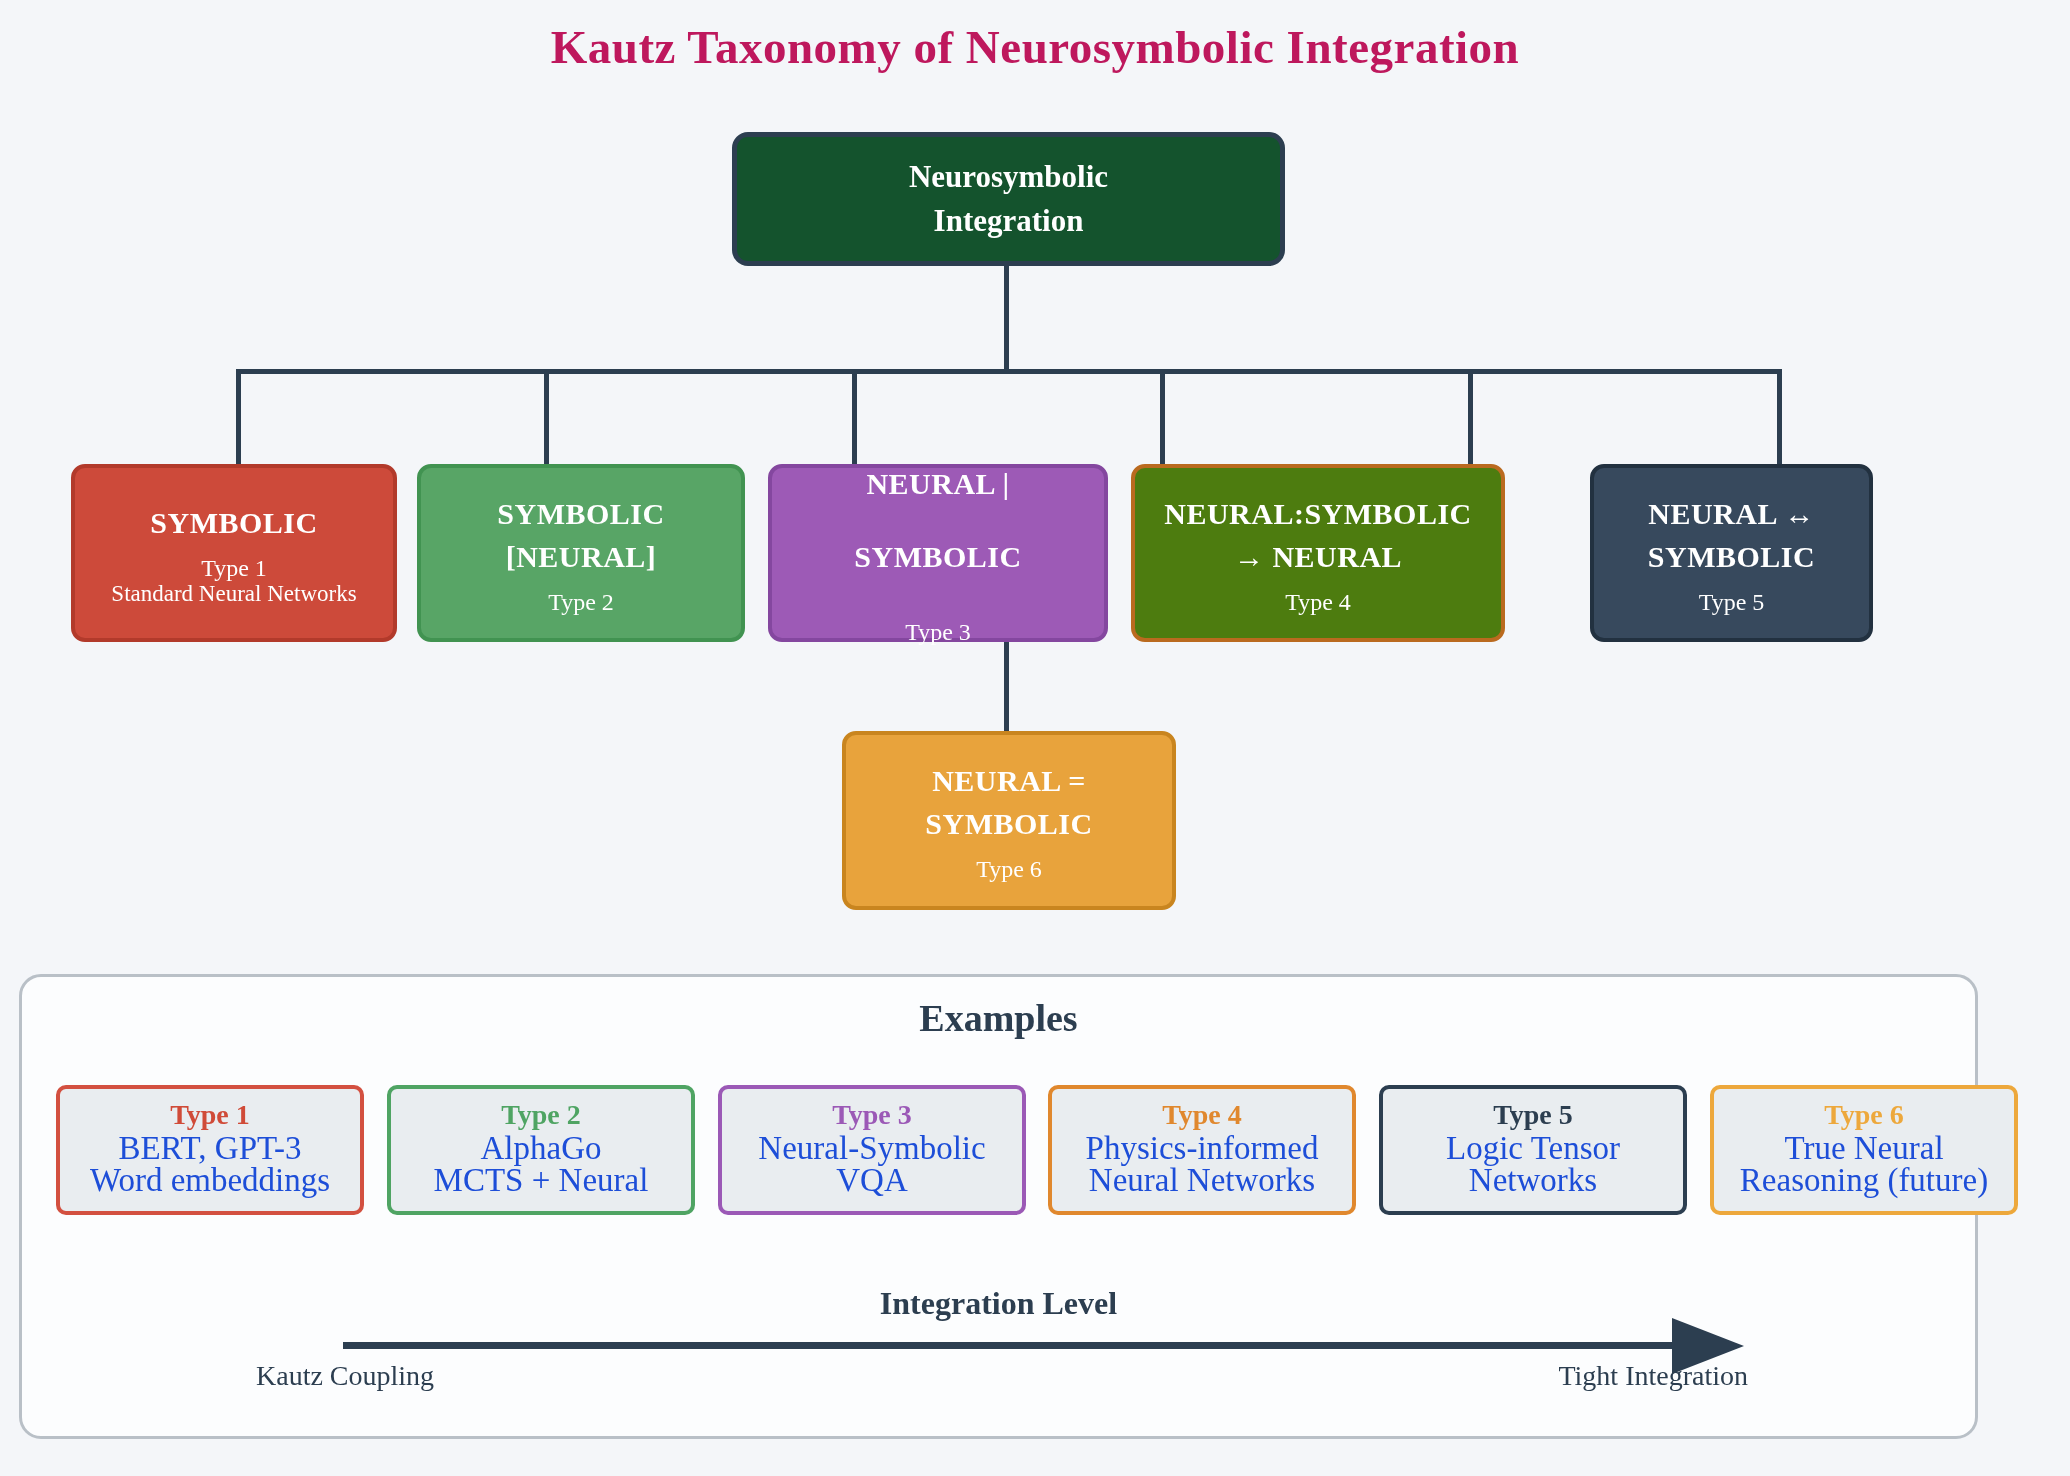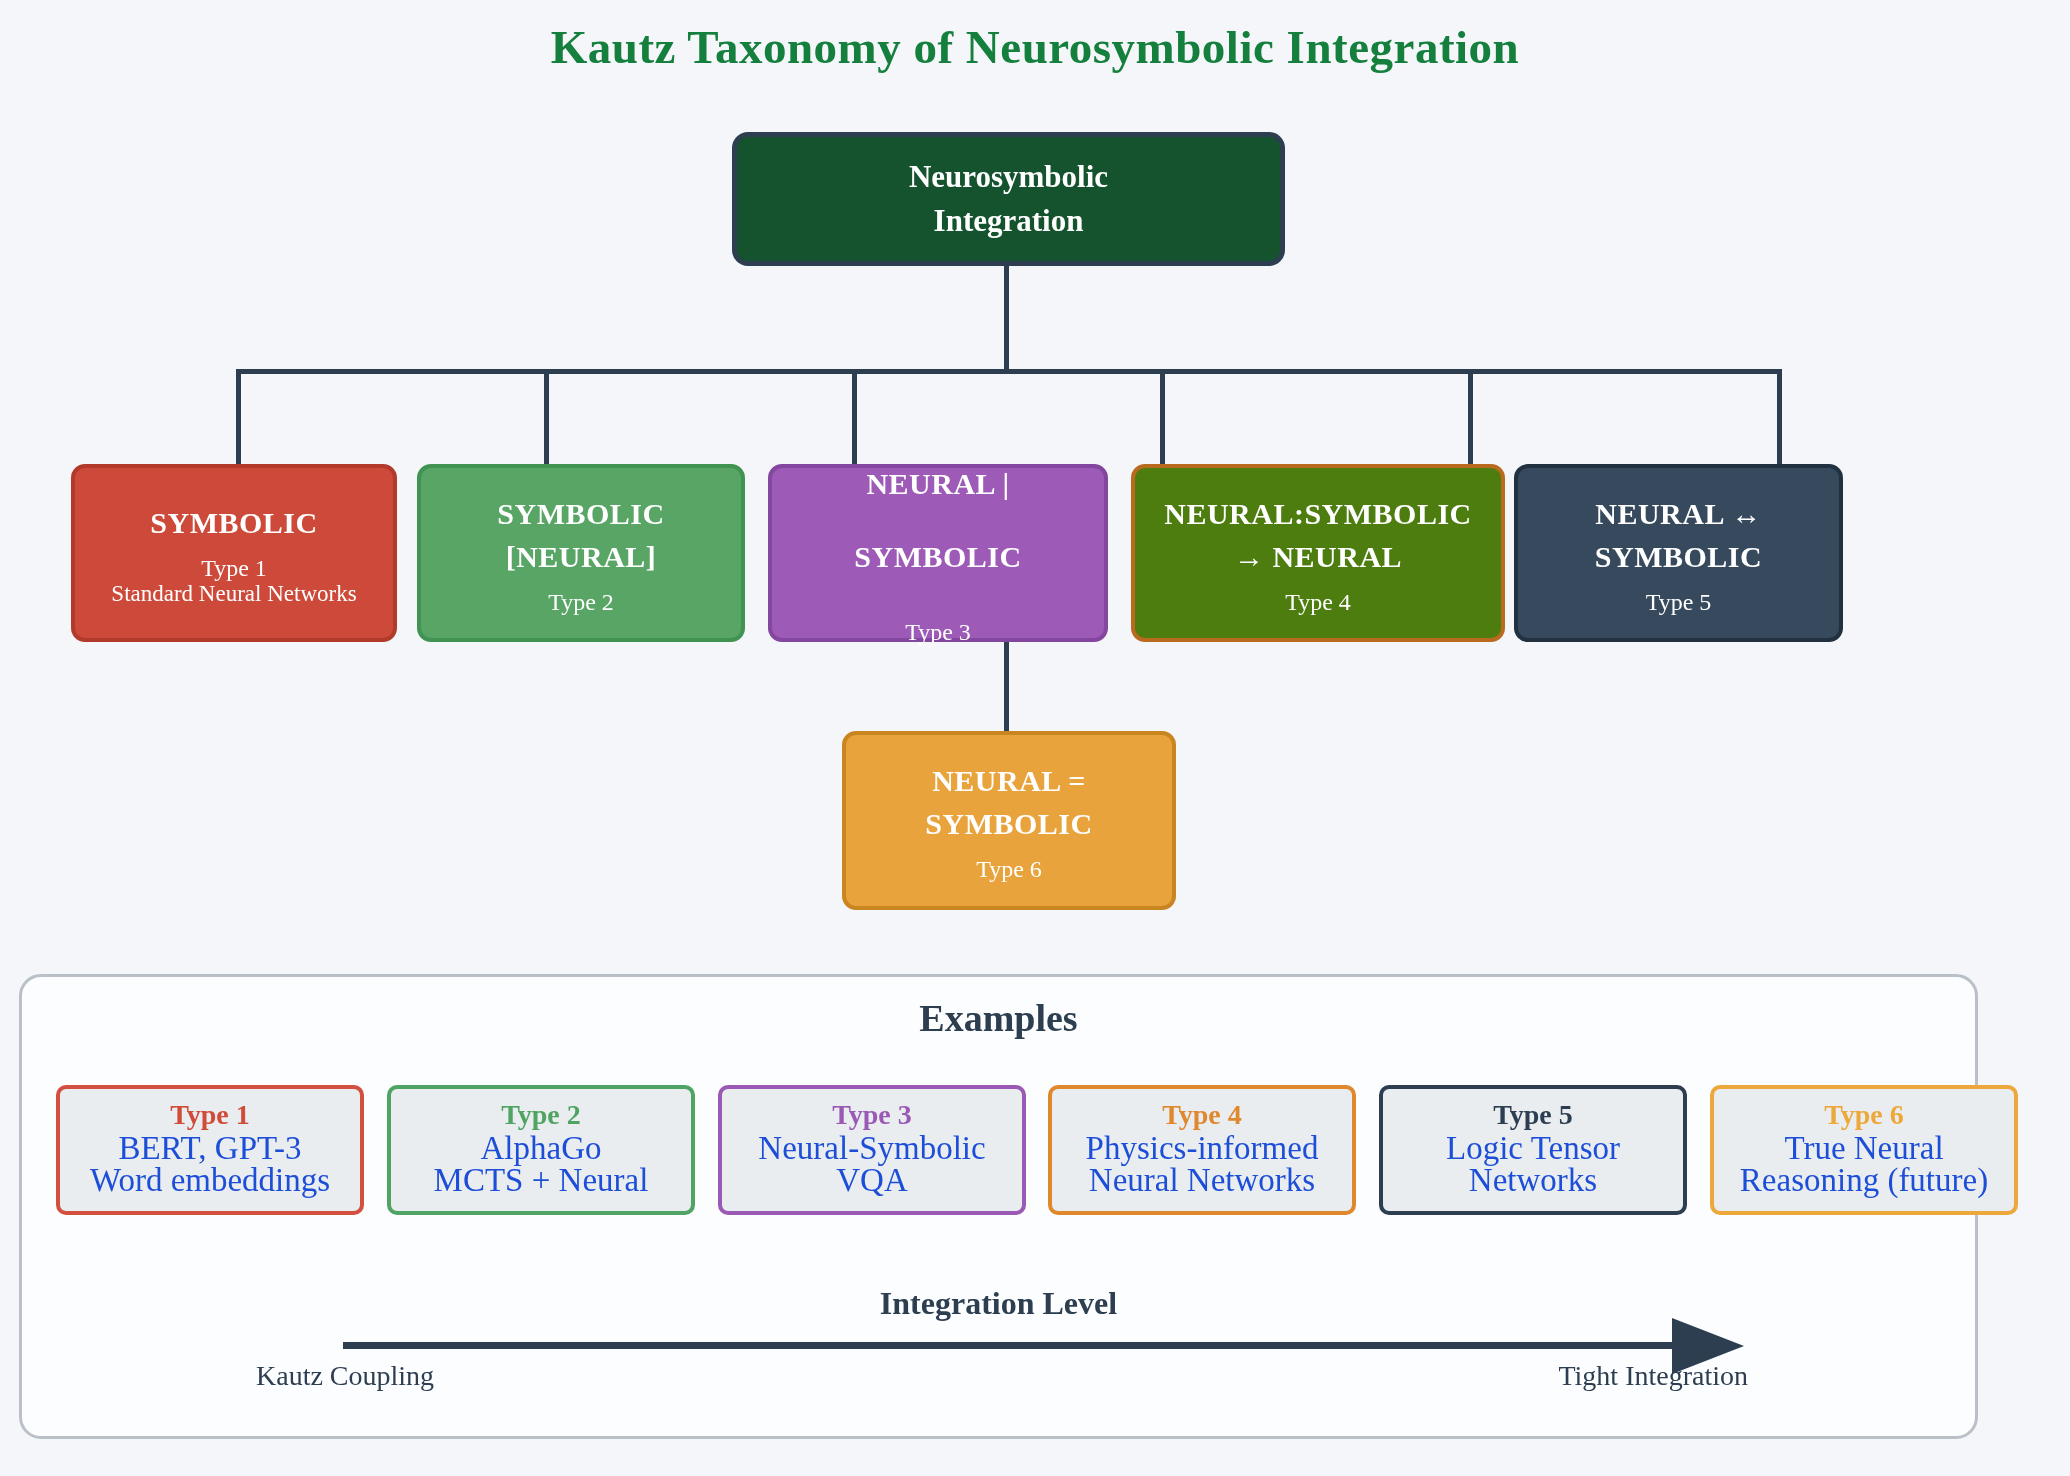--- a/index.html
+++ b/index.html
@@ -2,21 +2,21 @@
 <html><head>
 <meta charset="utf-8">
 <style>
   html,body{margin:0;padding:0;background:#f4f6f9;}
   #canvas{
     position:relative;width:2070px;height:1476px;background:#f4f6f9;
     font-family:"Liberation Serif", serif;color:#2c3e50;overflow:hidden;
   }
   .page-title{
     position:absolute;left:0;top:20px;width:100%;text-align:center;
-    font-size:47px;font-weight:bold;color:#15803d;letter-spacing:.5px;
+    font-size:47px;font-weight:bold;color:#be185d;letter-spacing:.5px;
   }
   
   .line{position:absolute;background:#2c3e50;}
   .root-drop{left:1004px;top:264px;width:5px;height:107px;}
   .h-branch{left:236px;top:369px;width:1546px;height:5px;}
   .drop{top:374px;width:5px;height:90px;}
   .d1{left:236px}.d2{left:544px}.d3{left:852px}.d4{left:1160px}.d5{left:1468px}.d6{left:1777px}
   .t6-drop{left:1004px;top:642px;width:5px;height:89px;}
   
   .root-box{
@@ -28,21 +28,21 @@
   
   .node{
     position:absolute;top:464px;height:178px;box-sizing:border-box;border-radius:14px;
     border:4px solid;display:flex;flex-direction:column;align-items:center;justify-content:center;
     color:#fff;text-align:center;padding:6px 10px;
   }
   .n1{left:71px;width:326px;}
   .n2{left:417px;width:328px;}
   .n3{left:768px;width:340px;gap:30px;}
   .n4{left:1131px;width:374px;}
-  .n5{left:1514px;width:329px;}
+  .n5{left:1590px;width:283px;}
   .n6{left:842px;top:731px;width:334px;height:179px;}
   .node-title{font-size:30px;font-weight:bold;line-height:43px;letter-spacing:.5px;}
   .node-type{font-size:24px;margin-top:11px;line-height:26px;}
   .node-subtitle{font-size:23px;line-height:25px;}
   .c-red{background:#cd4a3a;border-color:#b23a2b;}
   .c-green{background:#58a566;border-color:#419351;}
   .c-purple{background:#9d5ab6;border-color:#84479f;}
   .c-orange{background:#4d7c0f;border-color:#ba6a1f;}
   .c-navy{background:#37495d;border-color:#223140;}
   .c-amber{background:#e8a33c;border-color:#c9851f;}

